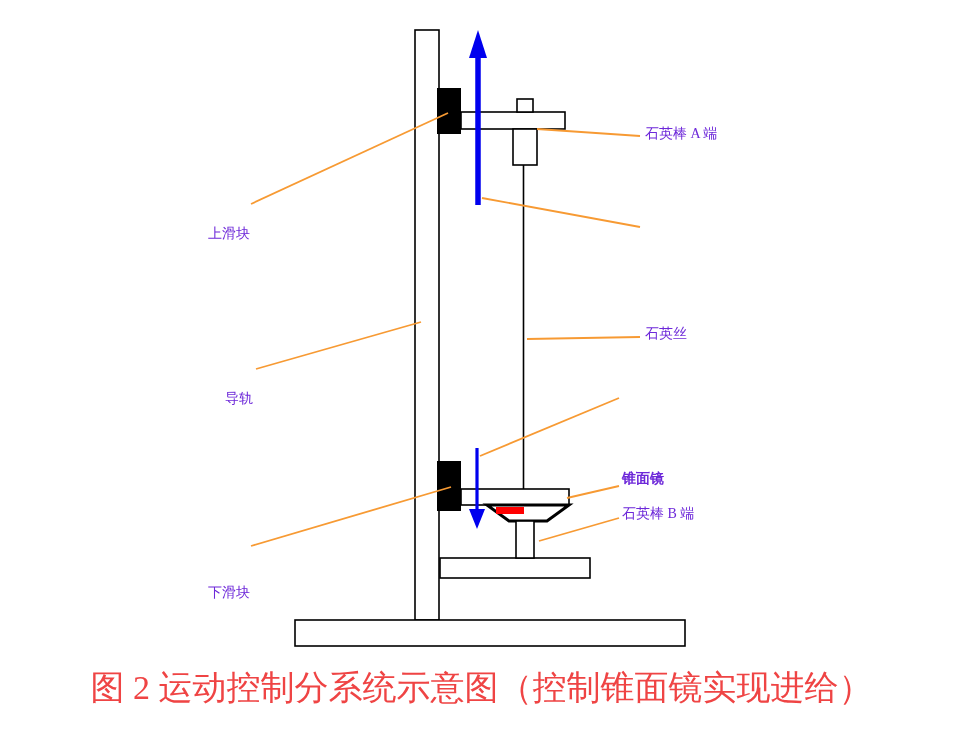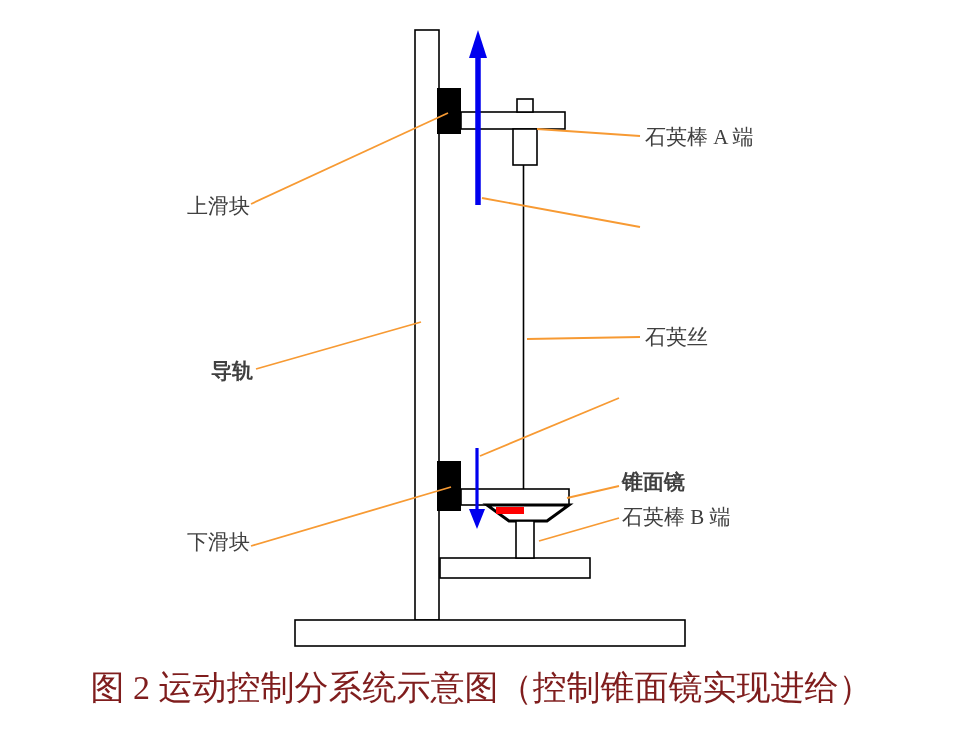--- a/index.html
+++ b/index.html
@@ -15,35 +15,35 @@
     font-family: "Liberation Serif", "DejaVu Serif", serif;
     overflow: hidden;
   }
   #diagram-svg {
     position: absolute;
     left: 0;
     top: 0;
   }
   .label {
     position: absolute;
-    font-size: 21px;
+    font-size: 14px;
     line-height: 1;
-    color: #404040;
+    color: #6d28d9;
     white-space: nowrap;
   }
-  .label.left-side { text-align: right; }
+  .label.left-side { text-align: right; margin-top: 31px; }
   #caption {
     position: absolute;
     left: 0;
     top: 668px;
     width: 963px;
     text-align: center;
     font-size: 34px;
     line-height: 1.2;
-    color: #7f1d1d;
+    color: #ef4444;
     white-space: nowrap;
   }
   
   .outlined { fill: #ffffff; stroke: #000000; stroke-width: 1.6; }
   .solid-block { fill: #000000; stroke: none; }
   .thin-line { stroke: #000000; stroke-width: 1.6; }
   .leader { stroke: #F79A33; stroke-width: 1.8; fill: none; }
   .arrow-shaft-thick { stroke: #0000EE; stroke-width: 5.5; }
   .arrow-shaft-thin { stroke: #0000EE; stroke-width: 3.2; }
   .arrow-head { fill: #0000EE; stroke: none; }
@@ -84,22 +84,22 @@
     <line x1="619" y1="486" x2="567" y2="498" class="leader" stroke="#F79A33"></line>
     <line x1="619" y1="518" x2="539" y2="541" class="leader" stroke="#F79A33"></line>
 
     <line x1="478" y1="205" x2="478" y2="54" class="arrow-shaft-thick" stroke="#0000EE"></line>
     <polygon points="478,30 469,58 487,58" class="arrow-head" fill="#0000EE"></polygon>
     <line x1="477" y1="448" x2="477" y2="512" class="arrow-shaft-thin" stroke="#0000EE"></line>
     <polygon points="477,529 469,509 485,509" class="arrow-head" fill="#0000EE"></polygon>
   </svg>
 
   <div class="label left-side" style="right:713px; top:196px;">上滑块</div>
-  <div class="label left-side" style="right:710px; top:361px;font-weight:bold;">导轨</div>
-  <div class="label left-side" style="right:713px; top:532px;text-align:right;">下滑块</div>
+  <div class="label left-side" style="right:710px; top:361px;">导轨</div>
+  <div class="label left-side" style="right:713px; top:555px;text-align:right;">下滑块</div>
 
   <div class="label" style="left:645px; top:127px;">石英棒 A 端</div>
   <div class="label" style="left:645px; top:327px;">石英丝</div>
   <div class="label" style="left:622px; top:472px;font-weight:bold;">锥面镜</div>
   <div class="label" style="left:622px; top:507px;">石英棒 B 端</div>
 
   <div id="caption">图 2 运动控制分系统示意图（控制锥面镜实现进给）</div>
 
 </div>
 

